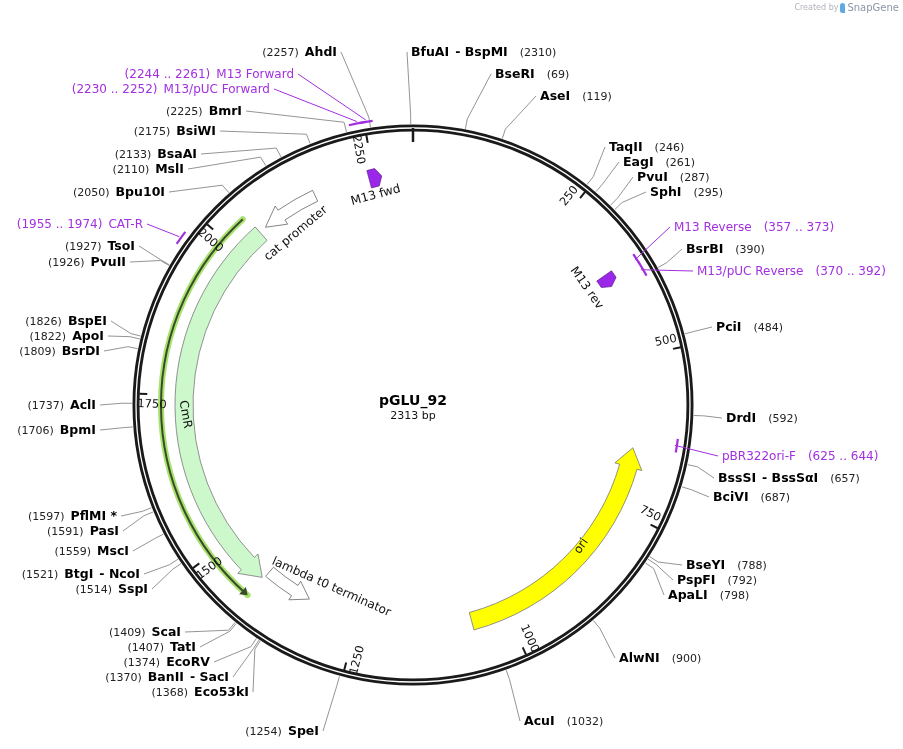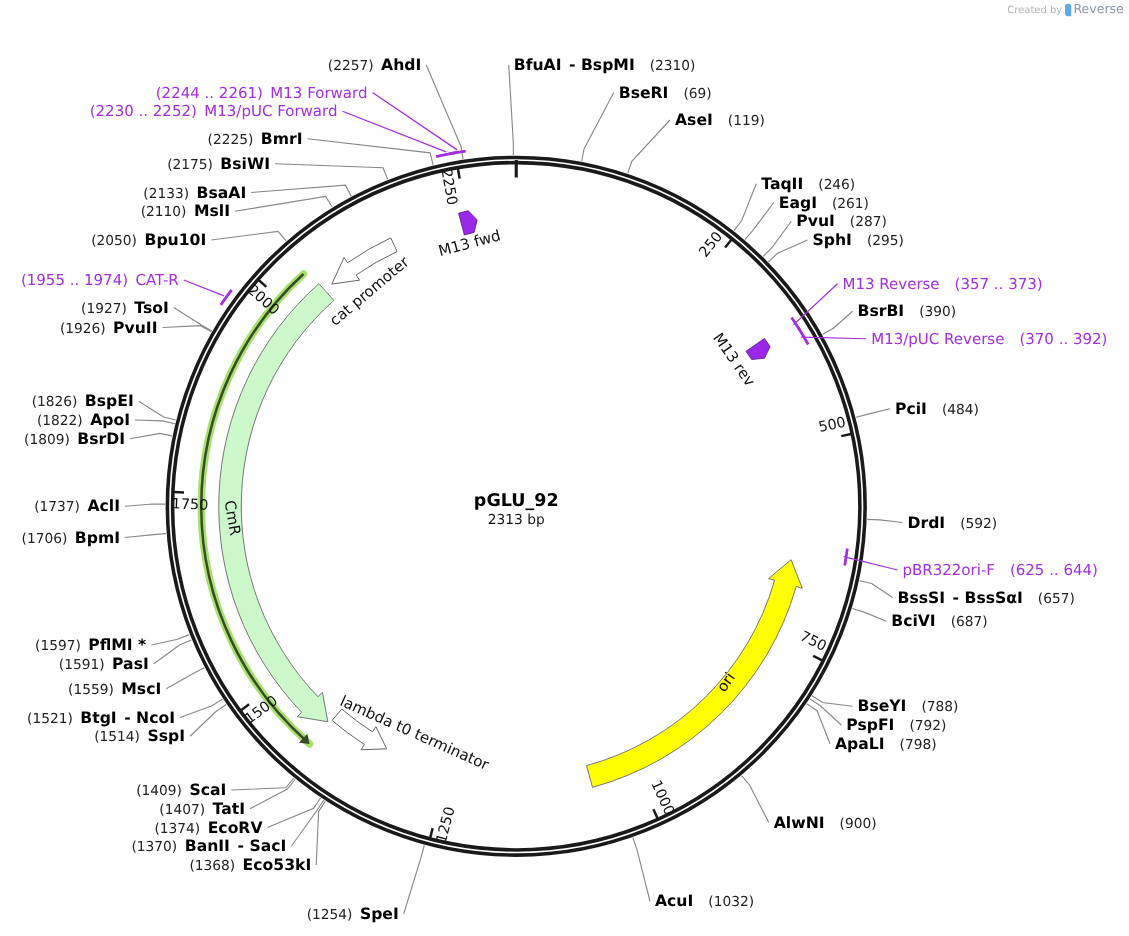--- a/index.html
+++ b/index.html
@@ -15,21 +15,21 @@
   .feat-label { font-size: 12px; fill: #111; }
   .title { font-weight: bold; font-size: 14px; fill: #000; }
   .sub { font-size: 11px; fill: #111; }
 </style>
 </head>
 <body>
 
 <div class="credit">
   <span>Created by</span>
   <span class="logo"></span>
-  <span class="brand">Reverse</span>
+  <span class="brand">SnapGene</span>
 </div>
 
 <svg id="map" xmlns="http://www.w3.org/2000/svg" viewBox="0 0 903 749">
   <g id="g-features">
       <g>
         <path d="M473.992345786753,629.8753738305489 A233,233 0 0 0 636.9826961351426,469.19308243130524 L641.7891917603603,470.5706163890586 L632.8757766503325,447.7860122284503 L614.8728162591415,462.85642622563995 L619.6793118843591,464.23396018339326 A215,215 0 0 1 469.280490747433,612.5030273543692 Z" fill="#ffff00" stroke="#777777" stroke-width="0.8"></path>
       </g>
       <g>
         <path d="M255.12097744111333,226.90391852752472 A238,238 0 0 0 241.37104382872474,569.8863287345512 L237.7653934889921,573.3503272373779 L262.25842977090707,577.3890338880854 L257.9570353914951,553.9519356215483 L254.35138505176238,557.415934124375 A220,220 0 0 1 267.06140771867615,240.37337006745983 Z" fill="#ccf8cc" stroke="#777777" stroke-width="0.8"></path>
       </g>

